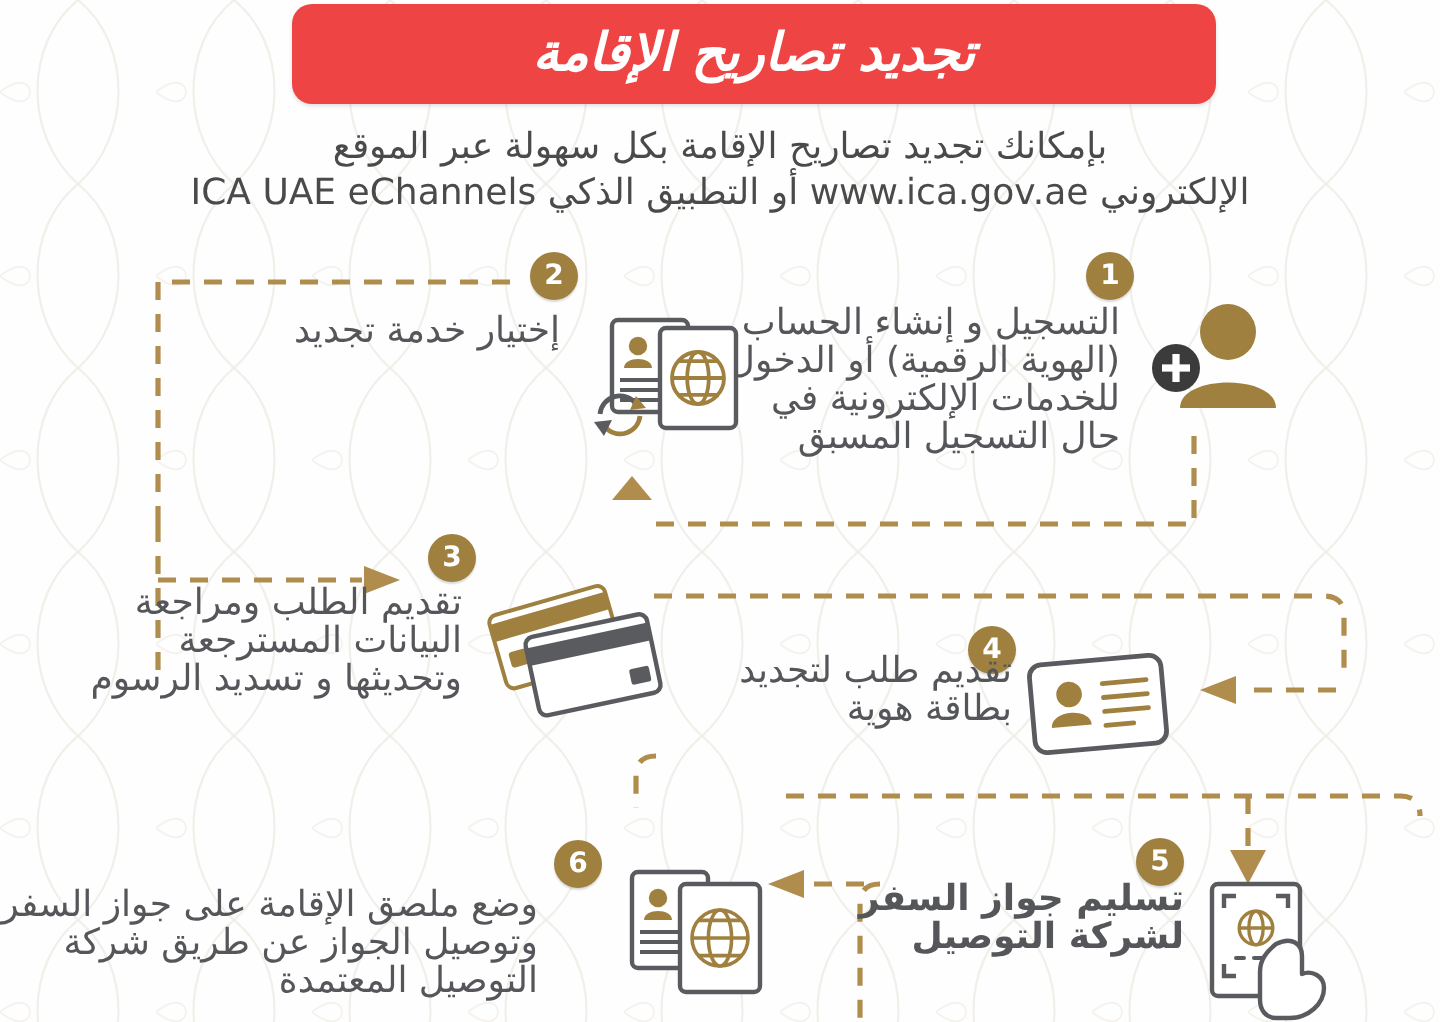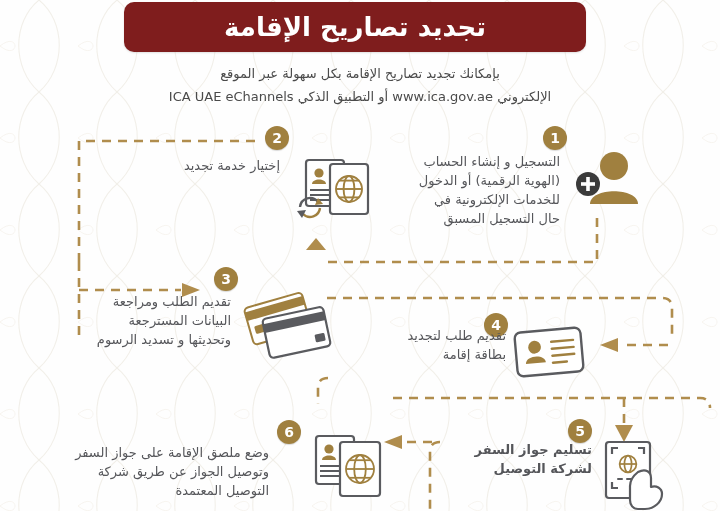--- a/index.html
+++ b/index.html
@@ -24,46 +24,47 @@
   #bg-texture {
     position: absolute;
     inset: 0;
     pointer-events: none;
     opacity: 0.55;
   }
 
   
   #title-banner {
     position: absolute;
-    left: 124px;
+    left: 146px;
     top: 2px;
     width: 462px;
     height: 50px;
-    background: #7f1d1d;
+    background: #ef4444;
     border-radius: 10px;
     display: flex;
     align-items: center;
     justify-content: center;
     box-shadow: 0 1px 2px rgba(0,0,0,0.12);
+    font-style: italic;
   }
   #title-text {
     color: #ffffff;
     font-size: 26px;
     font-weight: bold;
     letter-spacing: 0px;
     white-space: nowrap;
   }
   #subtitle-block {
     position: absolute;
     left: 70px;
     top: 62px;
     width: 580px;
     text-align: center;
     color: #4a4a4a;
-    font-size: 13px;
+    font-size: 18px;
     line-height: 23px;
   }
   .subtitle-line { display: block; white-space: nowrap; }
   .ltr-inline { direction: ltr; unicode-bidi: embed; display: inline; margin-top: 12px; }
 
   
   .step-num {
     position: absolute;
     width: 24px;
     height: 24px;
@@ -74,21 +75,21 @@
     font-weight: bold;
     display: flex;
     align-items: center;
     justify-content: center;
     line-height: 1;
     box-shadow: 0 1px 1px rgba(0,0,0,0.15);
   }
   .step-text {
     position: absolute;
     color: #55565a;
-    font-size: 13px;
+    font-size: 18px;
     line-height: 19px;
     text-align: right;
     white-space: nowrap;
   }
   .step-icon { position: absolute; }
 
   
   #connectors {
     position: absolute;
     inset: 0;
@@ -236,21 +237,21 @@
     <g transform="rotate(-12 54 50)">
       <rect x="26" y="28" width="62" height="40" rx="4" fill="#ffffff" stroke="#5a5b5f" stroke-width="2.2"></rect>
       <rect x="26" y="33" width="62" height="9" fill="#5a5b5f"></rect>
       <rect x="74" y="54" width="10" height="8" rx="1.4" fill="#5a5b5f"></rect>
     </g>
   </svg>
 
   <div class="step-num" style="left:484px; top:313px;">4</div>
   <div class="step-text" style="left:370px; top:326px; width:136px;">
     <div>تقديم طلب لتجديد</div>
-    <div>بطاقة إقامة</div>
+    <div>بطاقة هوية</div>
   </div>
   <svg class="step-icon" style="left:510px; top:324px;" width="78" height="56" viewBox="0 0 78 56">
     <g transform="rotate(-5 39 28)">
       <rect x="6" y="6" width="66" height="44" rx="6" fill="#ffffff" stroke="#5a5b5f" stroke-width="2.4"></rect>
       <circle cx="25" cy="22" r="6.4" fill="#a0803f"></circle>
       <path d="M15 38 C15 29, 35 29, 35 38 Z" fill="#a0803f"></path>
       <g stroke="#a0803f" stroke-width="2.4" stroke-linecap="round">
         <line x1="42" y1="18" x2="64" y2="18"></line>
         <line x1="42" y1="25" x2="64" y2="25"></line>
         <line x1="42" y1="32" x2="64" y2="32"></line>

